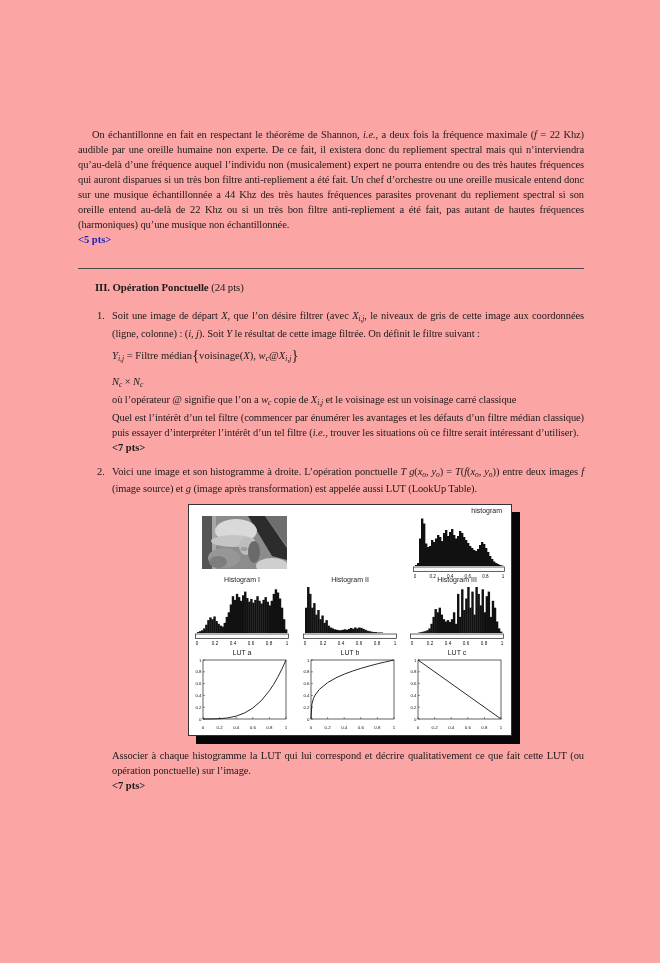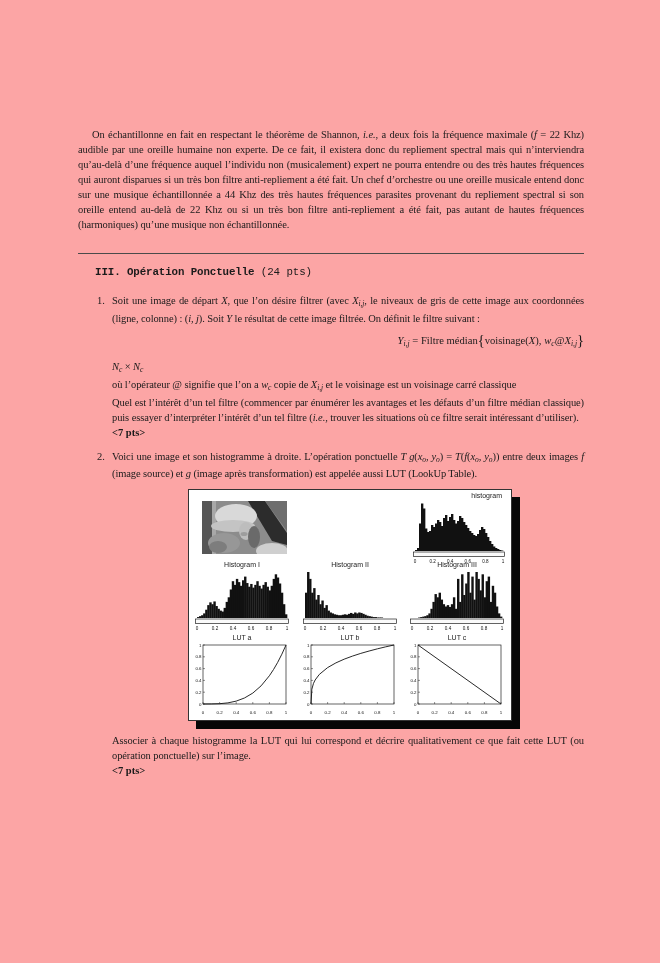--- a/index.html
+++ b/index.html
@@ -4,24 +4,24 @@
 <style>
   html,body{margin:0;padding:0;background:#ffffff;}
   .page{position:relative;width:660px;height:963px;background:#fca5a5;overflow:hidden;
         font-family:"Liberation Serif",serif;color:#1b1b1b;}
   .content{position:absolute;left:78px;top:127px;width:506px;}
   .body-text{font-size:10.5px;line-height:15px;text-align:justify;margin:0;letter-spacing:-0.1px;}
   .indent{text-indent:14px;}
   .pts{font-weight:bold;font-size:10.5px;line-height:15px;margin:0;}
   .blue{color:#2323bd;}
   hr.divider{border:none;border-top:1px solid #4a4a4a;margin:21px 0 0 0;height:0;}
-  .heading{margin:11px 0 13px 17px;font-size:10.8px;line-height:15px;font-family:Liberation Mono, monospace;}
+  .heading{margin:11px 0 13px 17px;font-size:10.8px;line-height:15px;}
   .item{position:relative;margin:9px 0 0 19px;padding-left:15px;}
   .item-num{position:absolute;left:0;top:0;font-size:10.5px;line-height:15px;}
-  .formula{text-align:right;font-size:10.6px;margin:5px 0 6px 0;line-height:18px;}
+  .formula{text-align:left;font-size:10.6px;margin:5px 0 6px 0;line-height:18px;}
   .i{font-style:italic;}
   .b{font-weight:bold;}
   .sub{font-size:0.72em;vertical-align:-0.25em;}
   .big{font-size:14.5px;vertical-align:-1px;}
   
   .fig{position:relative;width:322px;height:230px;background:#fff;border:1px solid #333;
        box-shadow:8px 8px 0 #060606;margin:8px 0 12px 76px;}
   .fig-title{position:absolute;top:2px;right:9px;font-family:"Liberation Sans",sans-serif;
              font-size:7px;color:#222;}
   .lena{position:absolute;left:13px;top:11px;width:85px;height:53px;}
@@ -30,20 +30,21 @@
   .chart{position:absolute;}
   .spacer-bottom{height:140px;}
 </style>
 </head>
 <body>
 
 <div class="page">
   <div class="content">
 
     <p class="body-text indent"><span>On échantillonne en fait en respectant le théorème de Shannon, </span><span class="i">i.e.</span><span>, a deux fois la fréquence maximale (</span><span class="i">f</span><span> = 22 Khz) audible par une oreille humaine non experte. De ce fait, il existera donc du repliement spectral mais qui n’interviendra qu’au-delà d’une fréquence auquel l’individu non (musicalement) expert ne pourra entendre ou des très hautes fréquences qui auront disparues si un très bon filtre anti-repliement a été fait. Un chef d’orchestre ou une oreille musicale entend donc sur une musique échantillonnée a 44 Khz des très hautes fréquences parasites provenant du repliement spectral si son oreille entend au-delà de 22 Khz ou si un très bon filtre anti-repliement a été fait, pas autant de hautes fréquences (harmoniques) qu’une musique non échantillonnée.</span></p>
+    <p class="pts blue">&lt;5 pts&gt;</p>
 
     <hr class="divider">
 
     <p class="body-text heading"><span class="b">III. Opération Ponctuelle</span><span> (24 pts)</span></p>
 
     <div class="item">
       <span class="item-num">1.</span>
       <p class="body-text"><span>Soit une image de départ </span><span class="i">X</span><span>, que l’on désire filtrer (avec </span><span class="i">X</span><span class="i sub">i,j</span><span>, le niveaux de gris de cette image aux coordonnées (ligne, colonne) : (</span><span class="i">i, j</span><span>). Soit </span><span class="i">Y</span><span> le résultat de cette image filtrée. On définit le filtre suivant :</span></p>
       <div class="formula"><span class="i">Y</span><span class="i sub">i,j</span><span> = Filtre médian</span><span class="big">{</span><span>voisinage(</span><span class="i">X</span><span>), </span><span class="i">w</span><span class="i sub">c</span><span>@</span><span class="i">X</span><span class="i sub">i,j</span><span class="big">}</span></div>
       <p class="body-text"><span class="i">N</span><span class="i sub">c</span><span> × </span><span class="i">N</span><span class="i sub">c</span></p>

